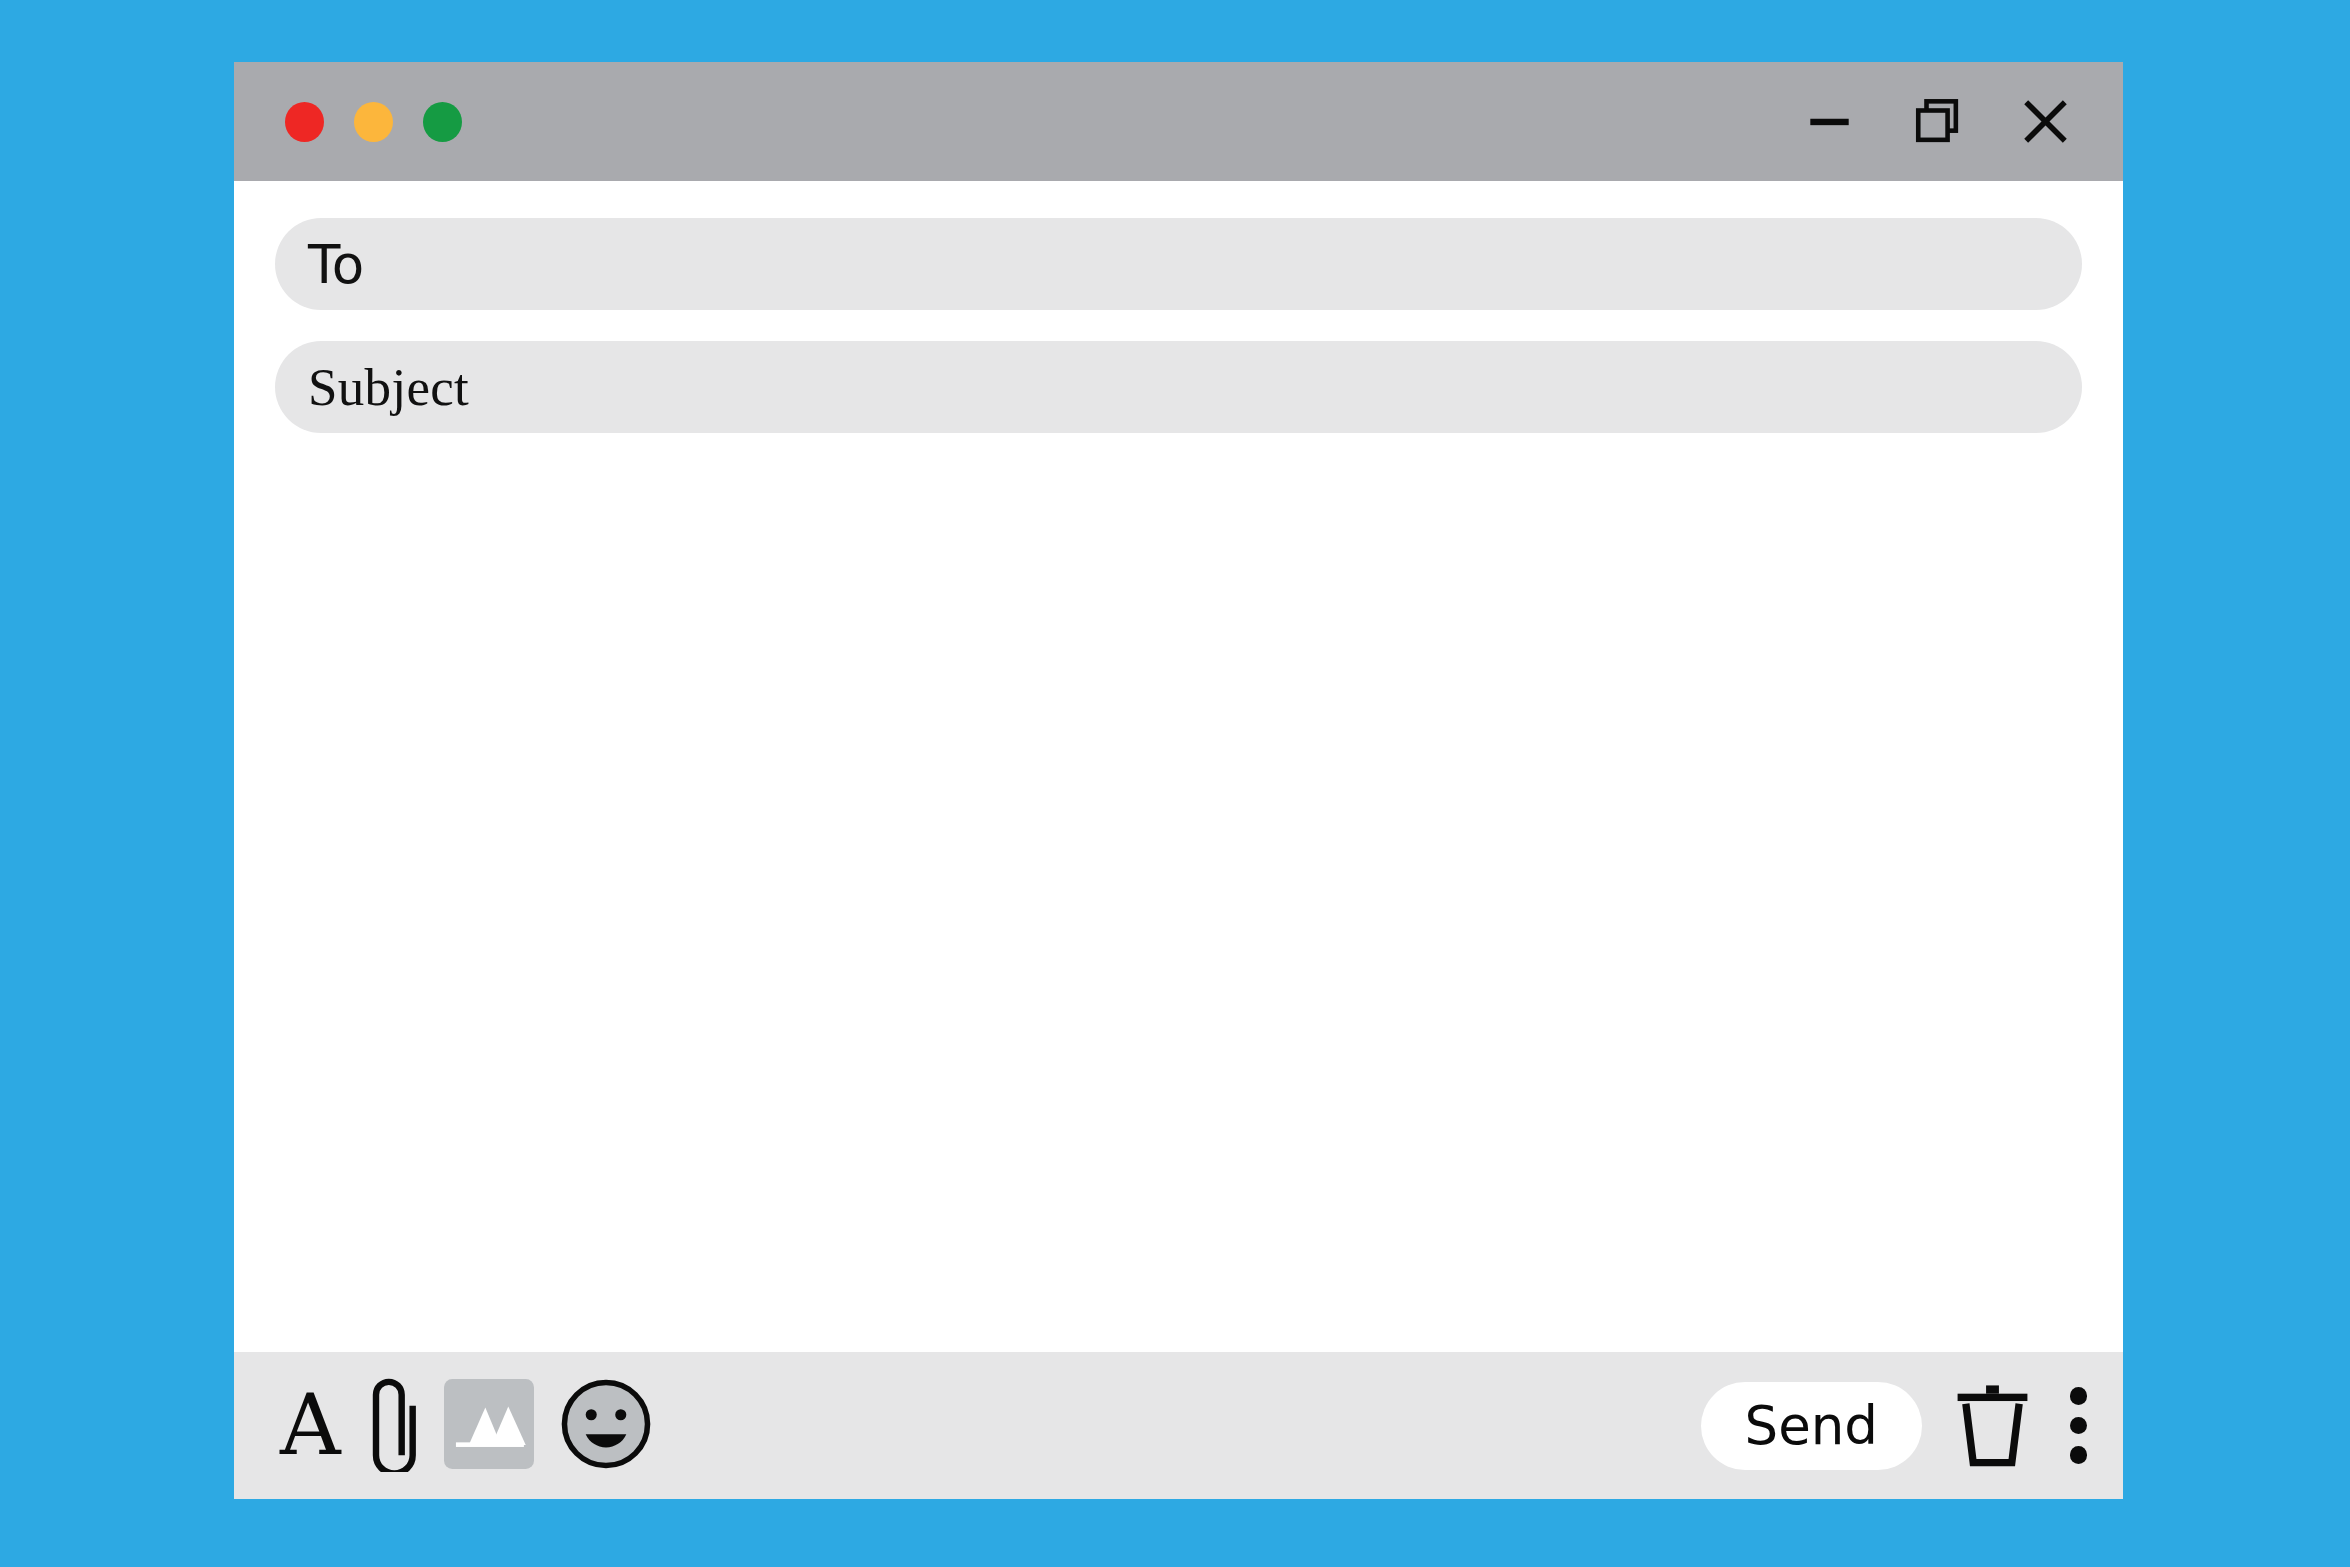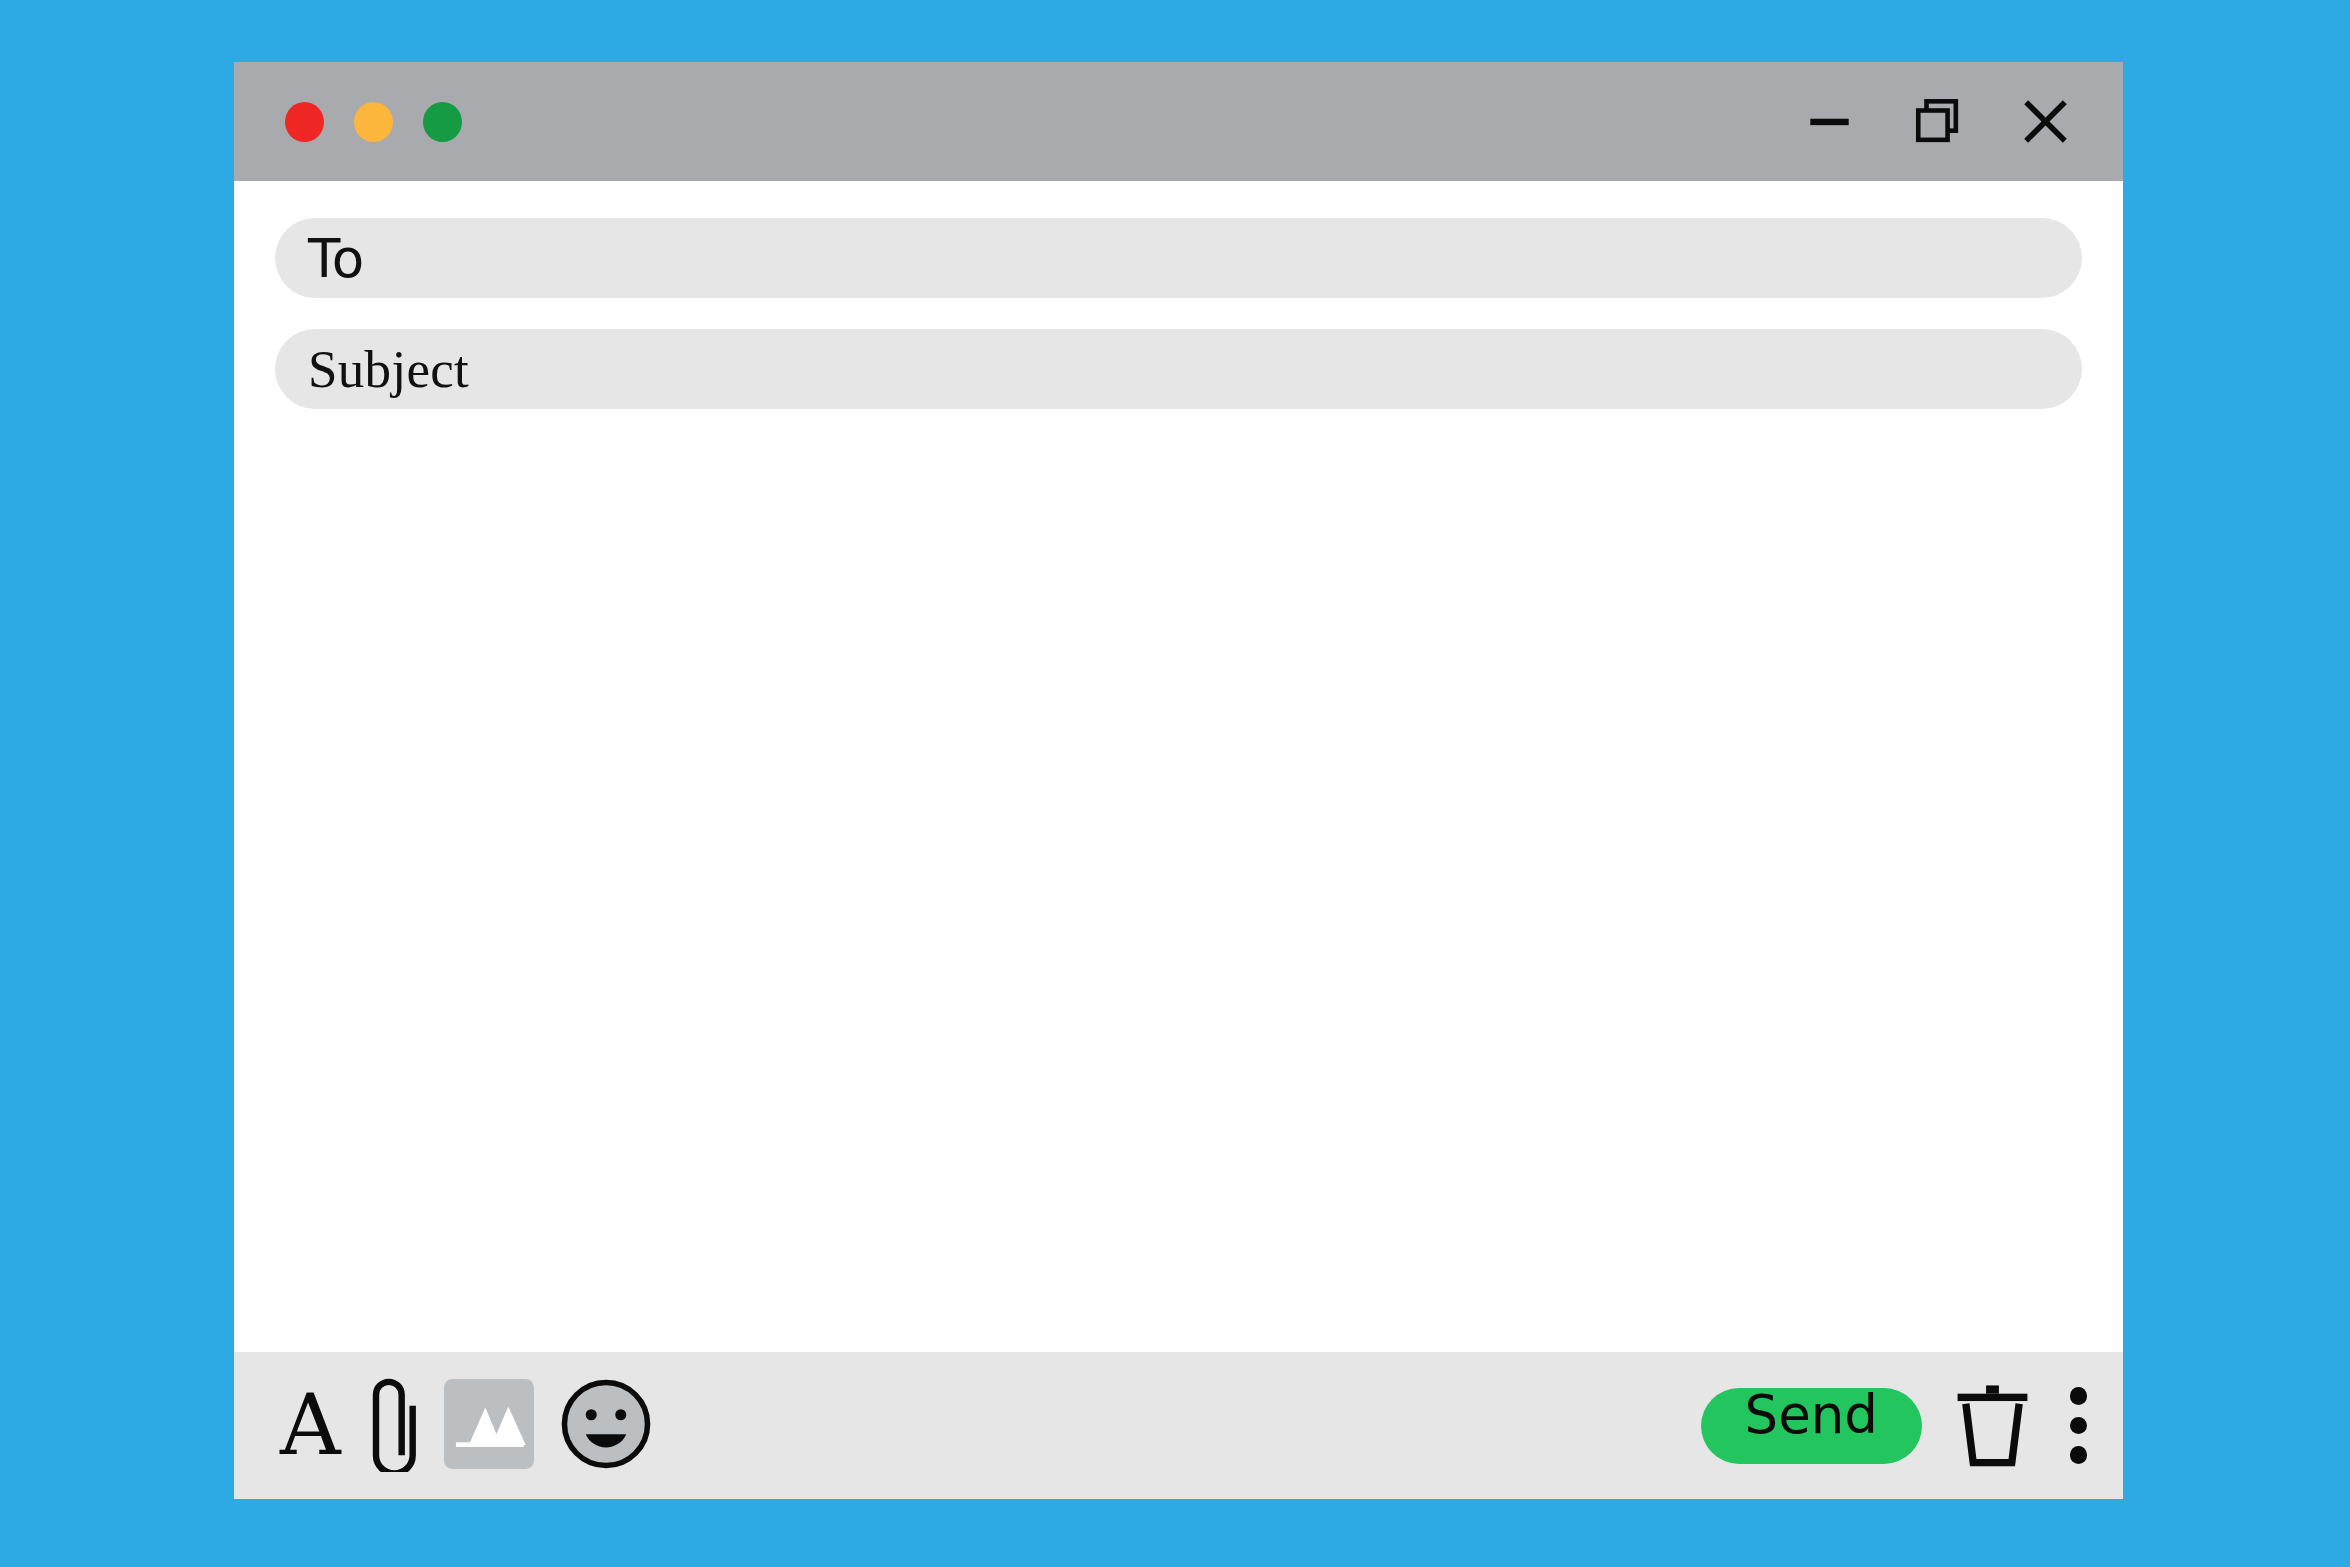--- a/index.html
+++ b/index.html
@@ -70,21 +70,21 @@
   .body-area {
     flex: 1 1 auto;
     background: #ffffff;
     position: relative;
     display: flex;
     flex-direction: column;
     padding: 0;
   }
   .field {
     margin: 0 41px;
-    height: 80px;
+    height: 92px;
     background: #e6e6e7;
     border-radius: 46px;
     display: flex;
     align-items: center;
     padding-left: 33px;
     box-sizing: border-box;
   }
   .field-to      { margin-top: 37px; }
   .field-subject { margin-top: 31px; font-family: Liberation Serif, serif; }
   .field-label {
@@ -127,26 +127,26 @@
 
   .icon-format-a {
     font-family: "DejaVu Serif", serif;
     font-size: 84px;
     color: #0b0b0b;
     line-height: 0.85;
     font-weight: 400;
   }
 
   .send-button {
-    background: #22c55e;
+    background: #ffffff;
     border-radius: 48px;
-    height: 76px;
+    height: 88px;
     padding: 0 44px;
     display: flex;
-    align-items: flex-start;
+    align-items: center;
     justify-content: center;
     box-sizing: border-box;
   }
   .send-label {
     font-size: 53px;
     color: #0b0b0b;
     line-height: 1;
   }
 
   .dots-menu {

